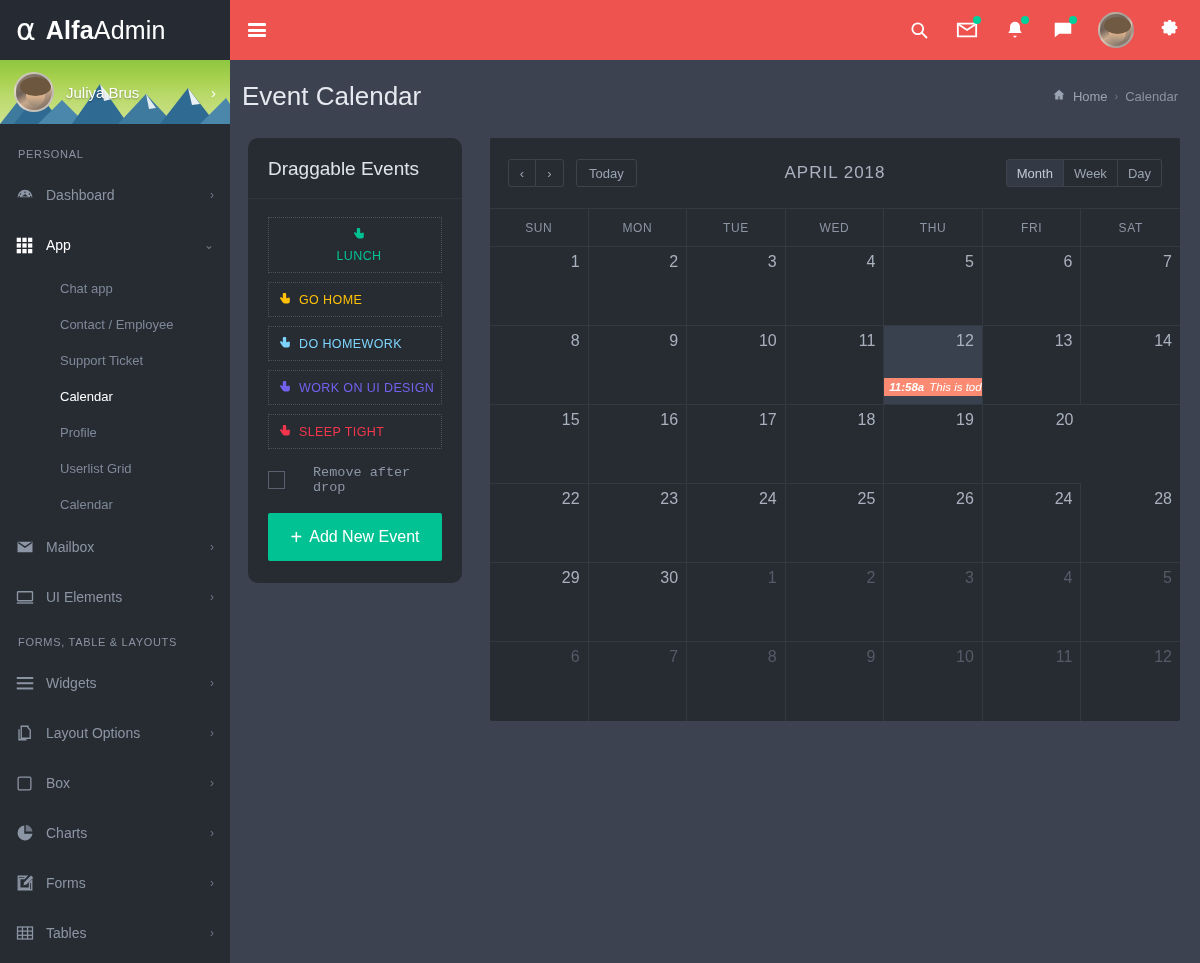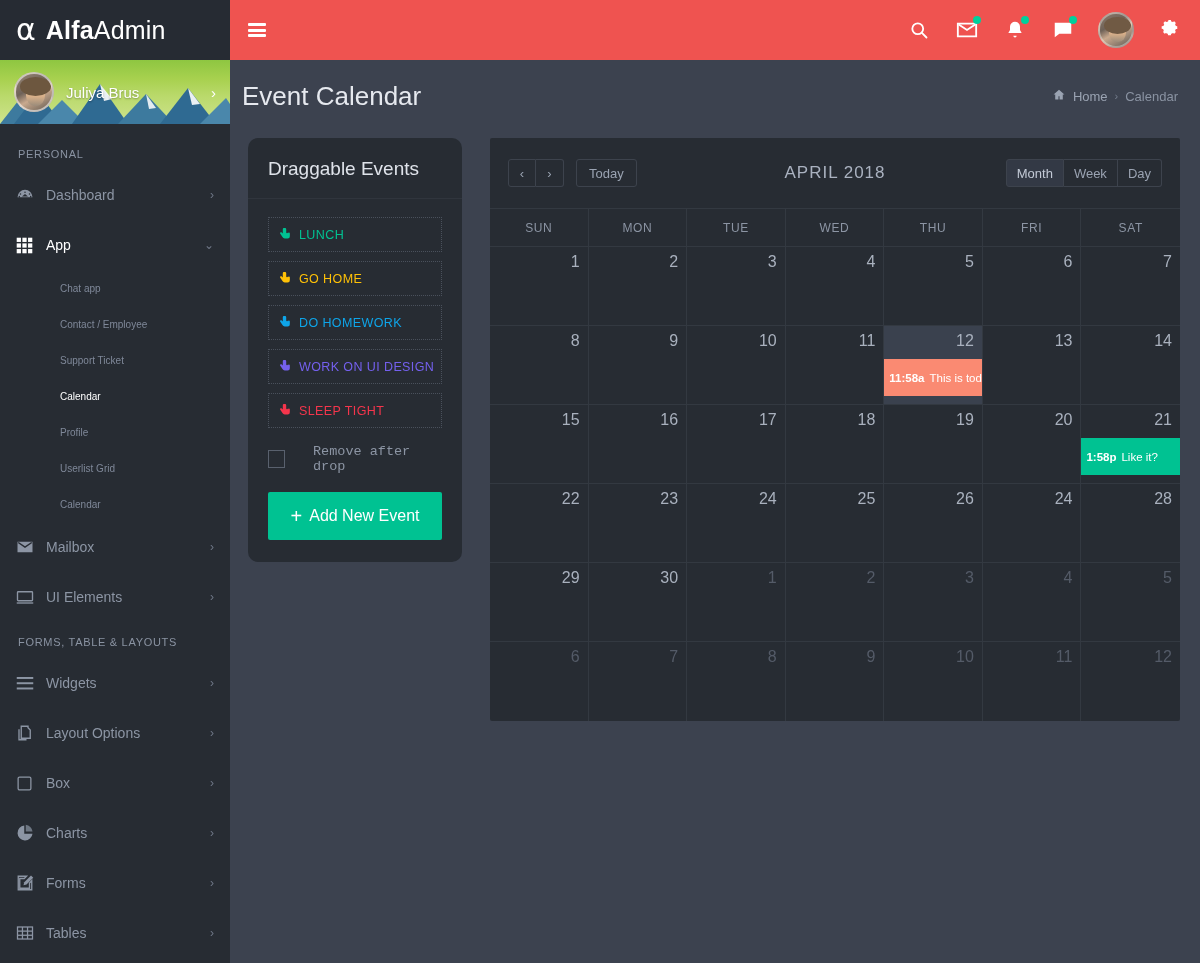--- a/index.html
+++ b/index.html
@@ -67,21 +67,21 @@
     display:flex; align-items:center; height: 50px; padding: 0 16px;
     color:#8c95a4; font-size:14px; cursor:pointer;
   }
   .nav-item.active { color:#ffffff; }
   .nav-ico { width: 30px; flex: 0 0 30px; display:flex; align-items:center; color:#8c95a4; }
   .nav-item.active .nav-ico { color:#fff; }
   .nav-label { flex: 1; }
   .nav-arrow { font-size: 12px; color:#6e7686; }
   .sub-item {
     height: 36px; display:flex; align-items:center;
-    padding-left: 60px; color:#7f8899; font-size:10px; cursor:pointer;
+    padding-left: 60px; color:#7f8899; font-size:13px; cursor:pointer;
   }
   .sub-item.active { color:#ffffff; }
 
   
   .page-head {
     position:absolute; left:224px; top:60px; right:0; height: 72px;
     display:flex; align-items:center; padding: 0 22px 0 18px;
   }
   .page-title { color:#e6e9ef; font-size:26px; font-weight:400; }
   .crumbs { margin-left:auto; display:flex; align-items:center; gap:7px; color:#9aa3b2; font-size:13px; }
@@ -144,23 +144,23 @@
   .cal-cell {
     height: 79px; border-right:1px solid #333941; border-bottom:1px solid #333941;
     padding: 6px 8px 0; position:relative;
   }
   .cal-cell:last-child { border-right:none; }
   .cal-week:last-child .cal-cell { border-bottom:none; }
   .cal-num { text-align:right; color:#a9b1be; font-size:16px; }
   .cal-cell.other .cal-num { color:#545b68; }
   .cal-cell.today { background:#3a414e; }
   .cal-event {
-    position:absolute; left:0; right:0; bottom: 8px; height:37px;
+    position:absolute; left:0; right:0; bottom: 8px; height:18px;
     display:flex; align-items:center; gap:5px; padding: 0 5px;
-    font-size:11.5px; color:#fff; white-space:nowrap; overflow:hidden; cursor:pointer;
+    font-size:11.5px; color:#fff; white-space:nowrap; overflow:hidden; cursor:pointer;font-style:italic;
   }
   .cal-event b { font-weight:700; }
 </style>
 </head>
 <body>
 
 <div class="logo-bar">
   <span class="logo-glyph">α</span>
   <span class="logo-text"><b>Alfa</b><span>Admin</span></span>
 </div>
@@ -381,33 +381,33 @@
     <span class="crumb-cur">Calendar</span>
   </div>
 </div>
 
 <div class="drag-panel">
   <div class="dp-head">
     <div class="dp-title">Draggable Events</div>
   </div>
   <div class="dp-body">
     <div id="dragList">
-        <div class="drag-ev" style="color: rgb(0, 194, 146);">
+        <div class="drag-ev" style="color: rgb(0, 194, 146); flex-direction: column;">
           <span class="hand"><svg width="13" height="13" viewBox="0 0 24 24" fill="currentColor">
               <path d="M9 2a2 2 0 0 0-2 2v8L5 10a1.8 1.8 0 0 0-2.6 2.5l4 6A5 5 0 0 0 10.6 21H16a4 4 0 0 0 4-4v-5a1.7 1.7 0 0 0-3.4 0 1.7 1.7 0 0 0-3.3 0V4a2 2 0 0 0-2-2z"></path>
             </svg></span>
           <span>LUNCH</span>
         </div>
         <div class="drag-ev" style="color: rgb(254, 193, 7);">
           <span class="hand"><svg width="13" height="13" viewBox="0 0 24 24" fill="currentColor">
               <path d="M9 2a2 2 0 0 0-2 2v8L5 10a1.8 1.8 0 0 0-2.6 2.5l4 6A5 5 0 0 0 10.6 21H16a4 4 0 0 0 4-4v-5a1.7 1.7 0 0 0-3.4 0 1.7 1.7 0 0 0-3.3 0V4a2 2 0 0 0-2-2z"></path>
             </svg></span>
           <span>GO HOME</span>
         </div>
-        <div class="drag-ev" style="color: #0ea5e9;">
+        <div class="drag-ev" style="color: #7dd3fc;">
           <span class="hand"><svg width="13" height="13" viewBox="0 0 24 24" fill="currentColor">
               <path d="M9 2a2 2 0 0 0-2 2v8L5 10a1.8 1.8 0 0 0-2.6 2.5l4 6A5 5 0 0 0 10.6 21H16a4 4 0 0 0 4-4v-5a1.7 1.7 0 0 0-3.4 0 1.7 1.7 0 0 0-3.3 0V4a2 2 0 0 0-2-2z"></path>
             </svg></span>
           <span>DO HOMEWORK</span>
         </div>
         <div class="drag-ev" style="color: rgb(116, 96, 238);">
           <span class="hand"><svg width="13" height="13" viewBox="0 0 24 24" fill="currentColor">
               <path d="M9 2a2 2 0 0 0-2 2v8L5 10a1.8 1.8 0 0 0-2.6 2.5l4 6A5 5 0 0 0 10.6 21H16a4 4 0 0 0 4-4v-5a1.7 1.7 0 0 0-3.4 0 1.7 1.7 0 0 0-3.3 0V4a2 2 0 0 0-2-2z"></path>
             </svg></span>
           <span>WORK ON UI DESIGN</span>
@@ -517,27 +517,20 @@
           </div>
           <div class="cal-cell">
             <div class="cal-num">18</div>
           </div>
           <div class="cal-cell">
             <div class="cal-num">19</div>
           </div>
           <div class="cal-cell">
             <div class="cal-num">20</div>
           </div>
-          <div class="cal-cell">
-            <div class="cal-num">21</div>
-            <div class="cal-event" style="background:#00c292">
-              <b>1:58p</b>
-              <span>Like it?</span>
-            </div>
-          </div>
         </div>
         <div class="cal-week">
           <div class="cal-cell">
             <div class="cal-num">22</div>
           </div>
           <div class="cal-cell">
             <div class="cal-num">23</div>
           </div>
           <div class="cal-cell">
             <div class="cal-num">24</div>

